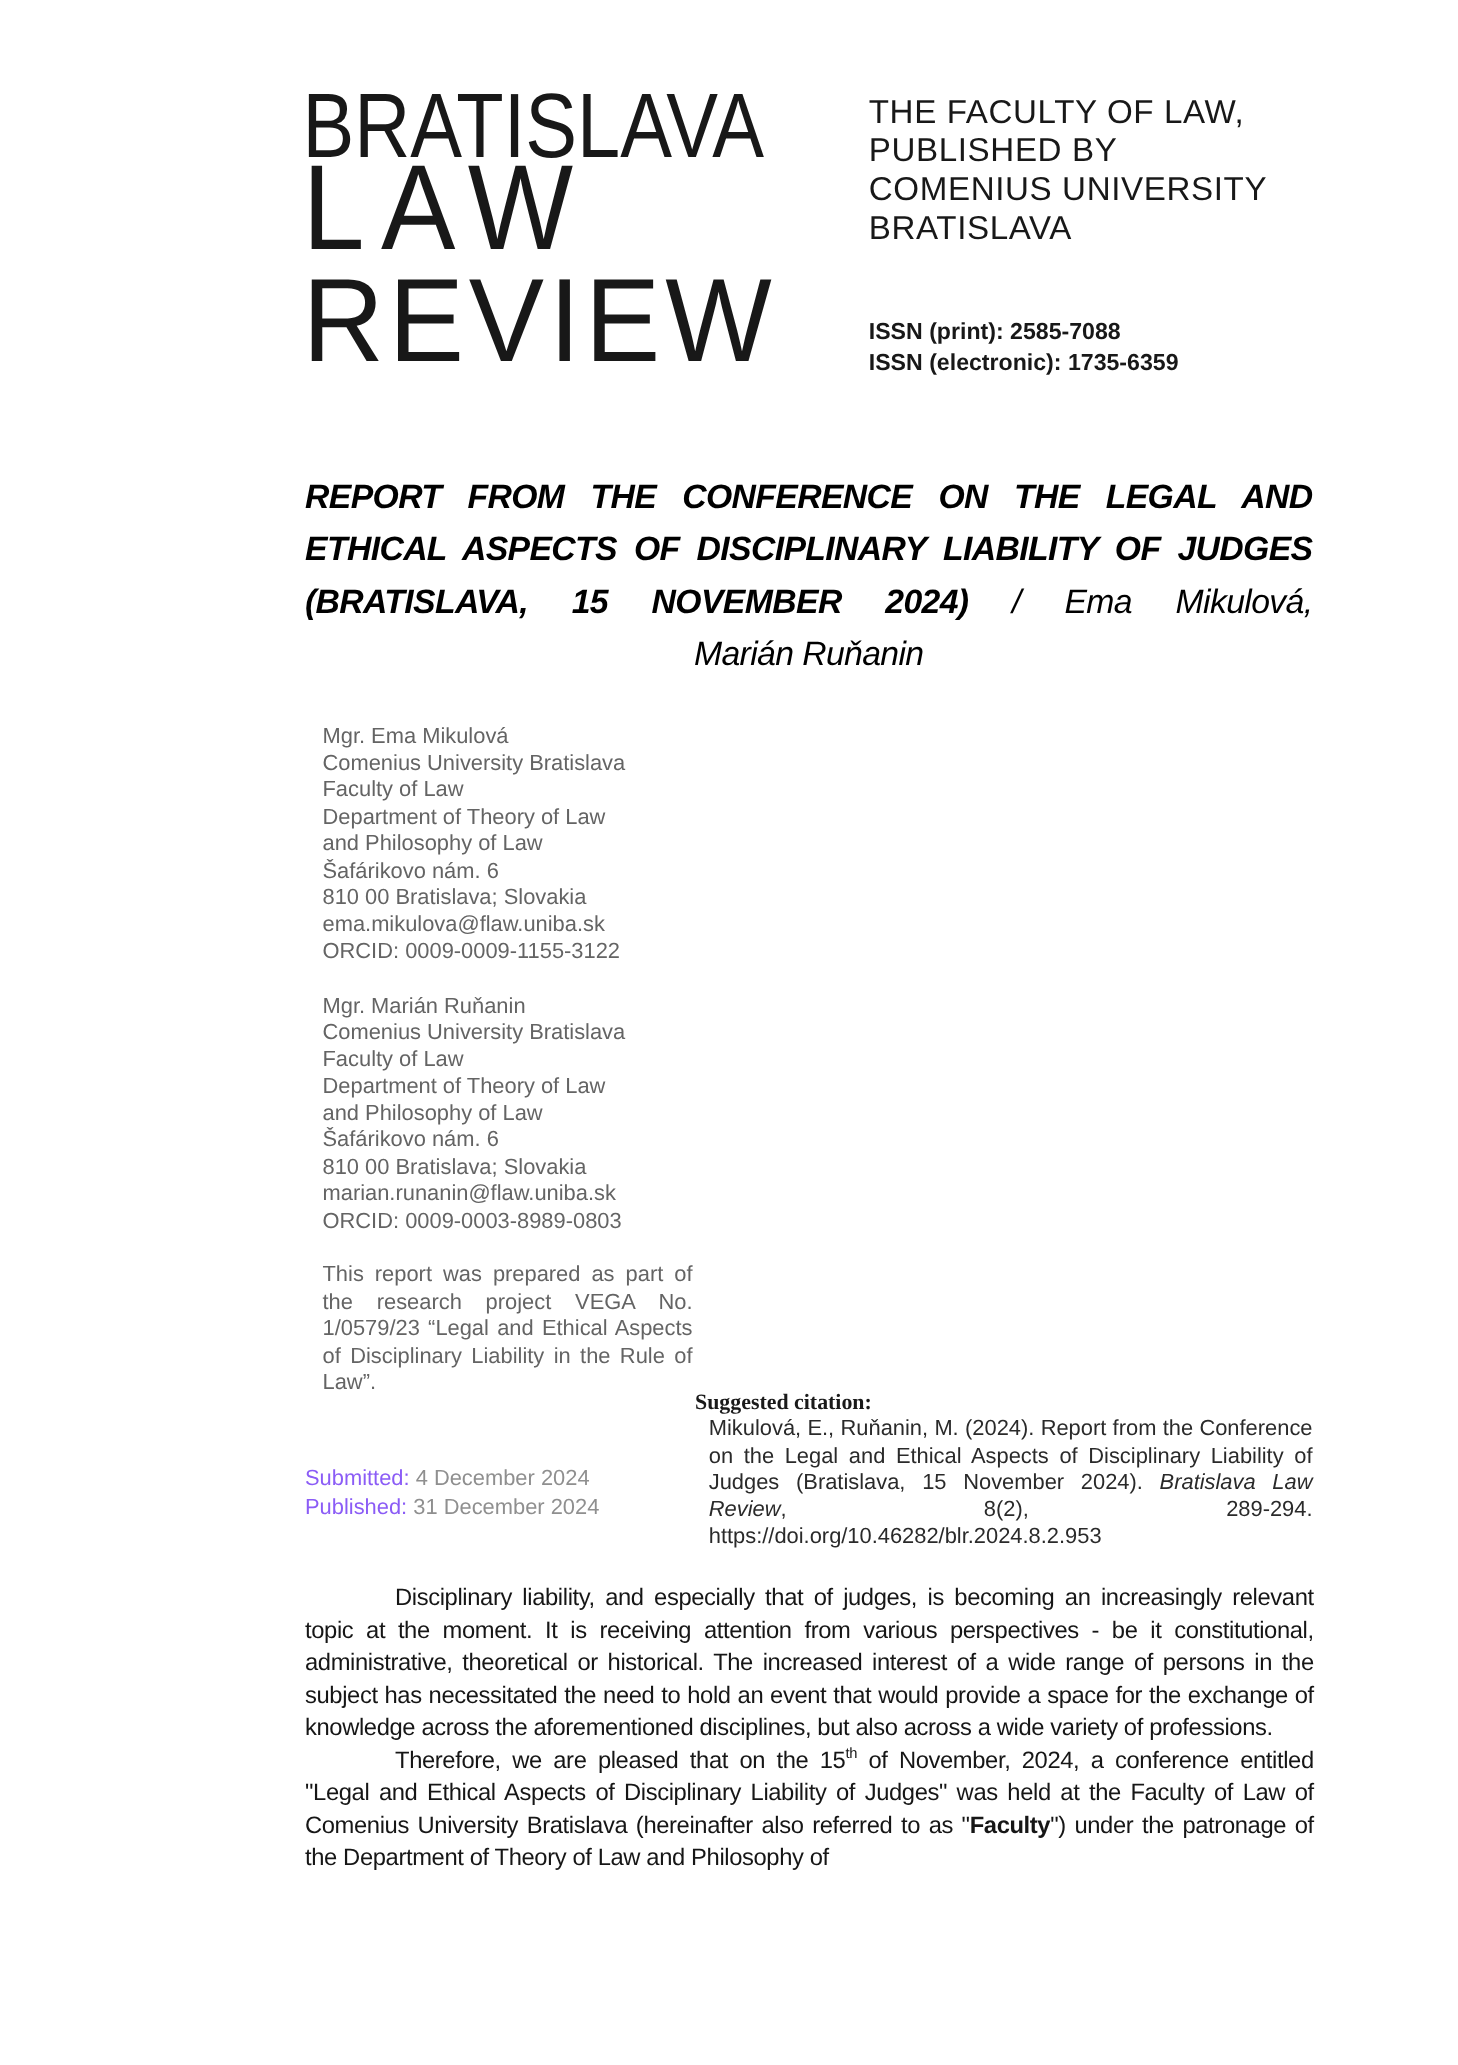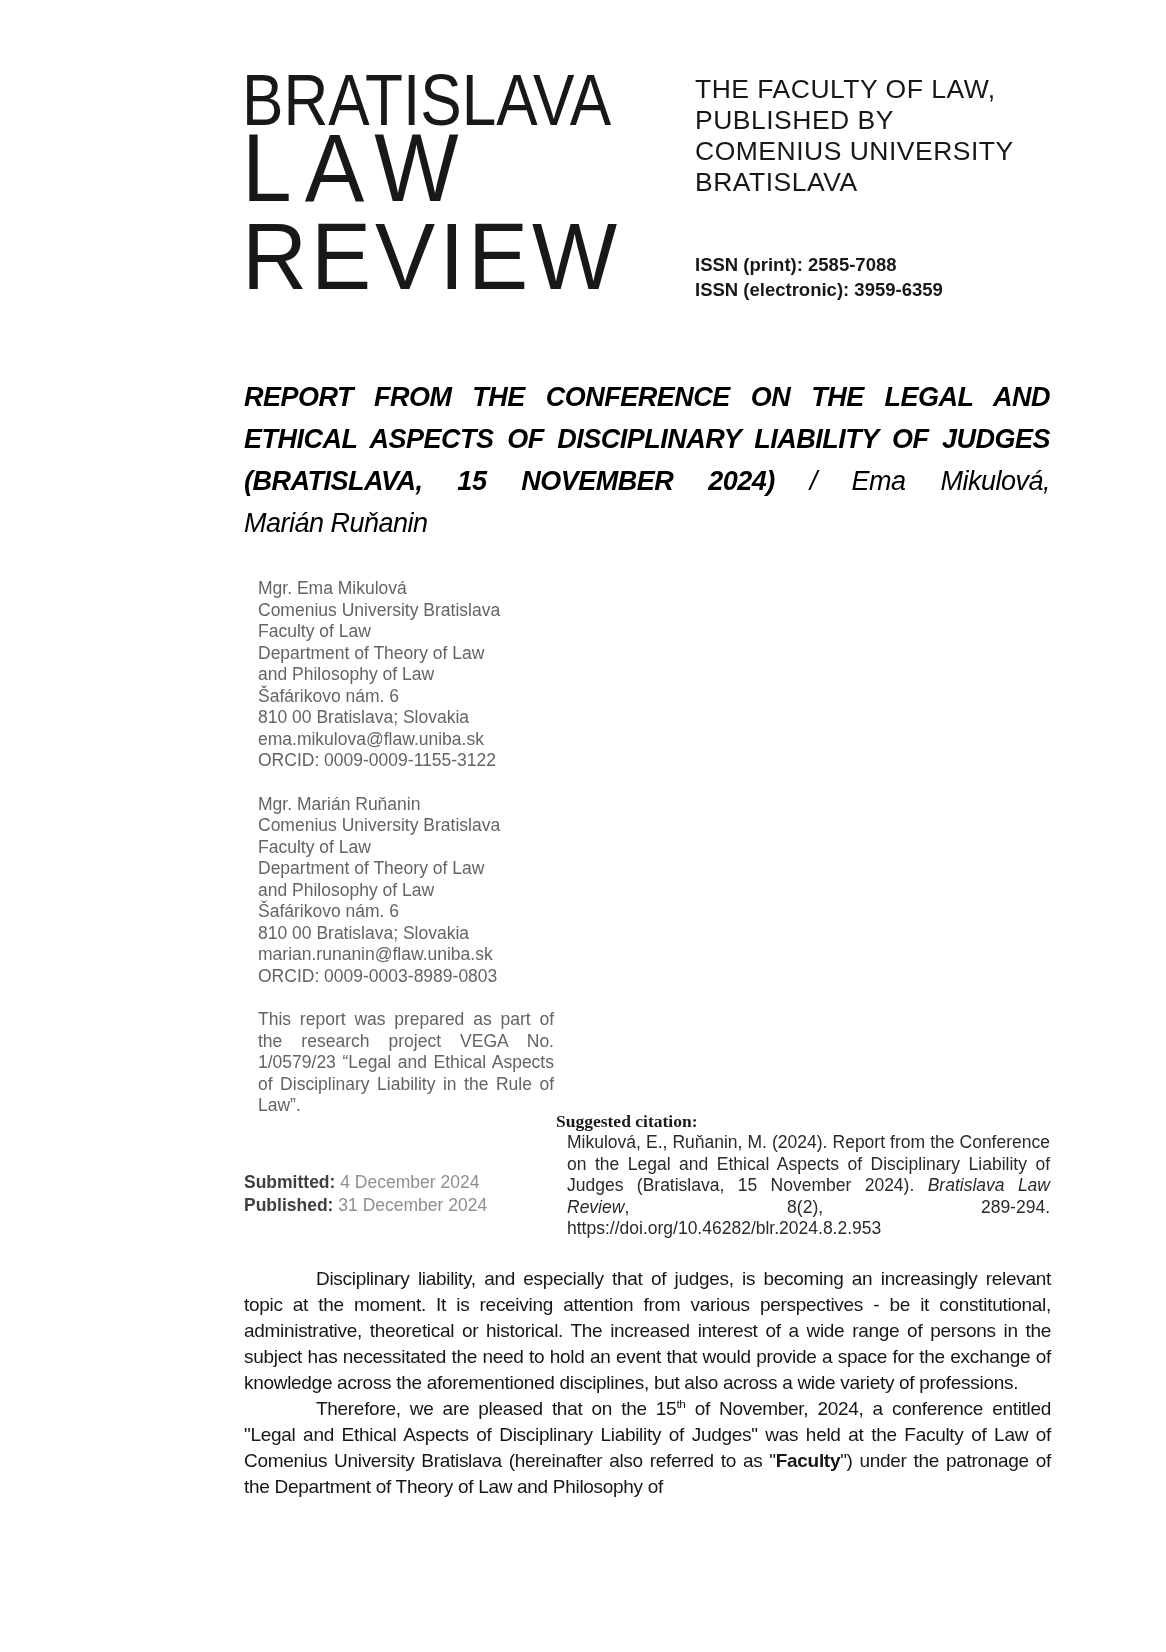--- a/index.html
+++ b/index.html
@@ -31,36 +31,36 @@
     font-size: 18.5px; line-height: 25px; font-weight: bold;
     color: #181818; white-space: nowrap;
   }
 
   
   .title-block {
     position: absolute; left: 185px; top: 376px; width: 806px;
     color: #000;
     font-style: italic;
   }
-  .t-line { font-size: 27px; line-height: 42px; letter-spacing: -0.5px; }
+  .t-line { font-size: 27px; line-height: 42px; letter-spacing: -0.5px; text-align: center; }
   .jl { text-align: justify; text-align-last: justify; }
   .tb { font-weight: bold; }
   .tl { font-weight: normal; }
 
   
   .sidebar {
     position: absolute; left: 199px; top: 578px; width: 296px;
     color: #646464; font-size: 17.5px; line-height: 21.5px;
   }
   .author-block { margin-bottom: 22px; }
   .author-block div { white-space: nowrap; }
   .note { text-align: justify; color: #646464; }
 
   .dates { position: absolute; left: 185px; top: 1171px; font-size: 17.5px; line-height: 23px; }
-  .dl { font-weight: bold; color: #404040; }
+  .dl { font-weight: normal; color: #8b5cf6; }
   .dv { color: #8f8f8f; }
 
   
   .citation { position: absolute; left: 497px; top: 1110px; width: 494px; color: #2a2a2a; }
   .cit-head { font-weight: bold; font-size: 17.5px; line-height: 22px; color: #1a1a1a; font-family: Liberation Serif, serif; }
   .cit-body { font-size: 17.5px; line-height: 21.5px; text-align: justify; margin-left: 11px; }
 
   
   .body-text {
     position: absolute; left: 185px; top: 1266px; width: 807px;
@@ -83,21 +83,21 @@
 
   <div class="pubblock">
     <div>THE FACULTY OF LAW,</div>
     <div>PUBLISHED BY</div>
     <div>COMENIUS UNIVERSITY</div>
     <div>BRATISLAVA</div>
   </div>
 
   <div class="issn">
     <div>ISSN (print): 2585-7088</div>
-    <div>ISSN (electronic): 3959-6359</div>
+    <div>ISSN (electronic): 1735-6359</div>
   </div>
 
   <section class="title-block">
     <div class="t-line jl"><span class="tb">REPORT FROM THE CONFERENCE ON THE LEGAL AND</span></div>
     <div class="t-line jl"><span class="tb">ETHICAL ASPECTS OF DISCIPLINARY LIABILITY OF JUDGES</span></div>
     <div class="t-line jl"><span class="tb">(BRATISLAVA, 15 NOVEMBER 2024)</span> <span class="tl">/ Ema Mikulová,</span></div>
     <div class="t-line"><span class="tl">Marián Ruňanin</span></div>
   </section>
 
   <aside class="sidebar">

